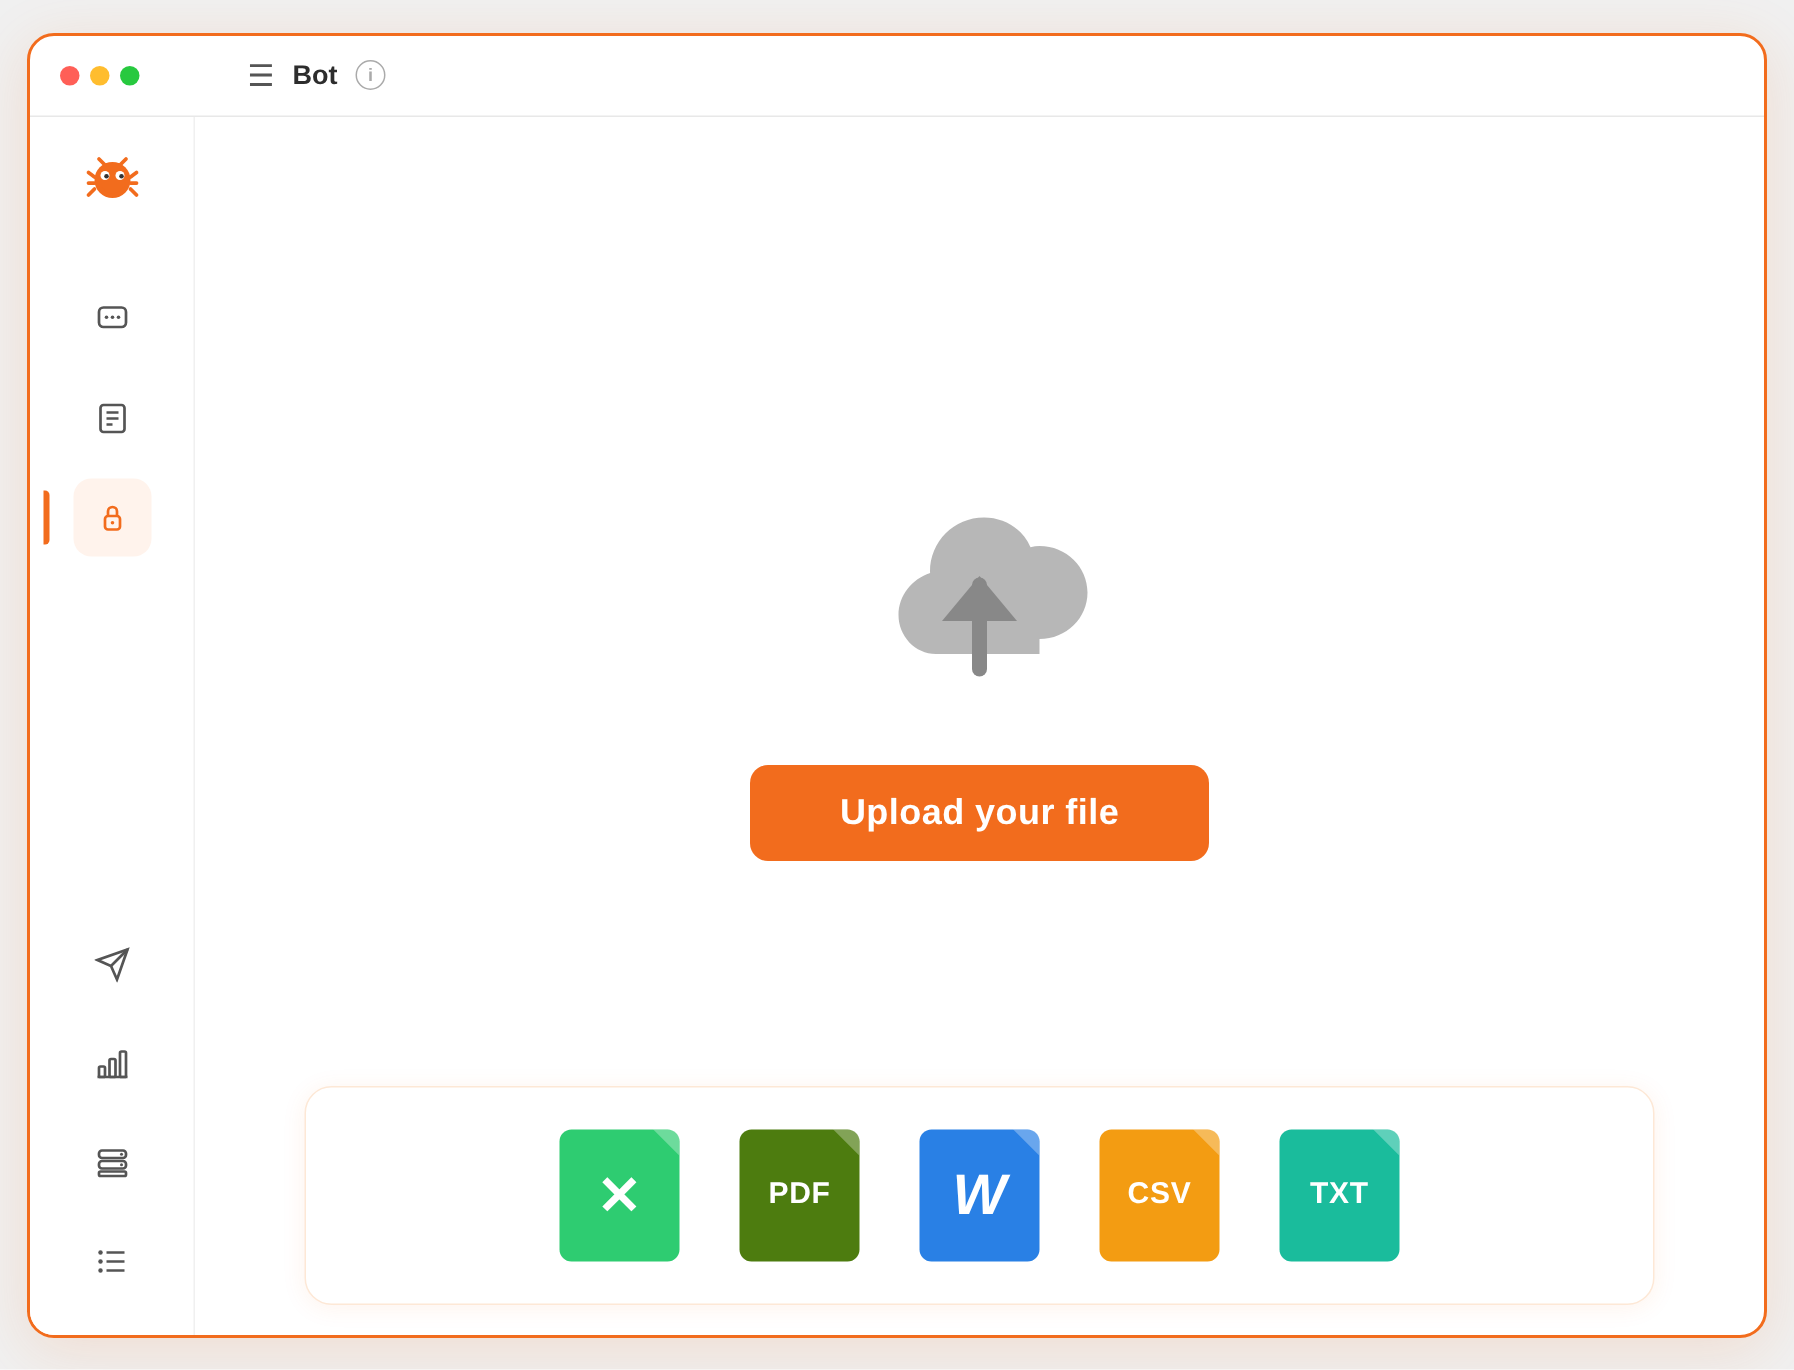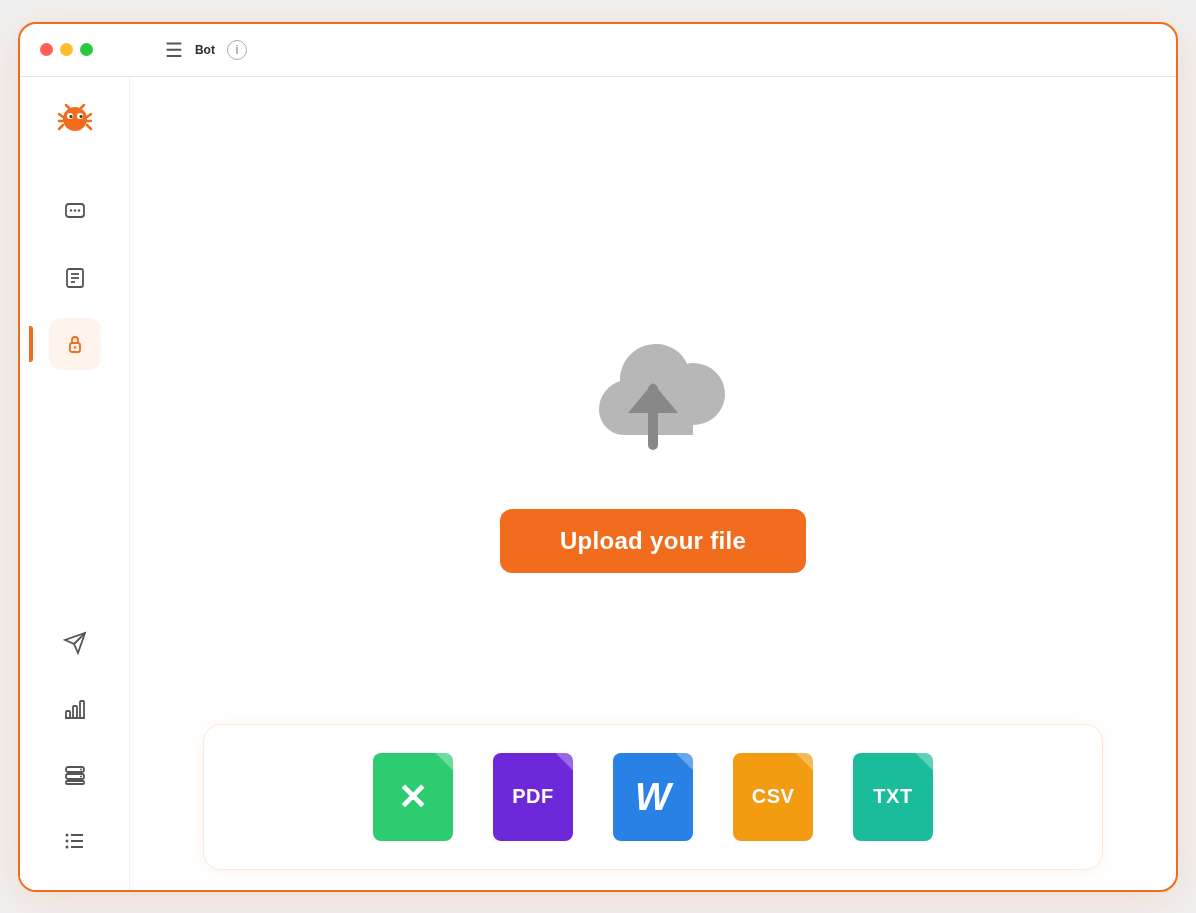--- a/index.html
+++ b/index.html
@@ -52,21 +52,21 @@
     .dot-yellow { background: #ffbd2e; }
     .dot-green { background: #27c93f; }
 
     .titlebar-icon {
       color: #555;
       font-size: 20px;
       margin-left: 60px;
     }
 
     .titlebar-title {
-      font-size: 12px;
+      font-size: 18px;
       font-weight: 600;
       color: #2d2d2d;
     }
 
     .titlebar-info {
       width: 20px;
       height: 20px;
       border-radius: 50%;
       border: 1.5px solid #aaa;
       display: flex;
@@ -226,21 +226,21 @@
       position: absolute;
       top: 0;
       right: 0;
       width: 18px;
       height: 18px;
       background: rgba(255,255,255,0.3);
       clip-path: polygon(0 0, 100% 100%, 100% 0);
     }
 
     .file-xlsx { background: #2ecc71; }
-    .file-pdf { background: #6d28d9; }
+    .file-pdf { background: #4d7c0f; }
     .file-word { background: #2980e5; }
     .file-txt { background: #1abc9c; }
     .file-csv { background: #f39c12; }
 
     .file-label {
       font-size: 20px;
       font-weight: 800;
       color: white;
       letter-spacing: 0.5px;
     }

